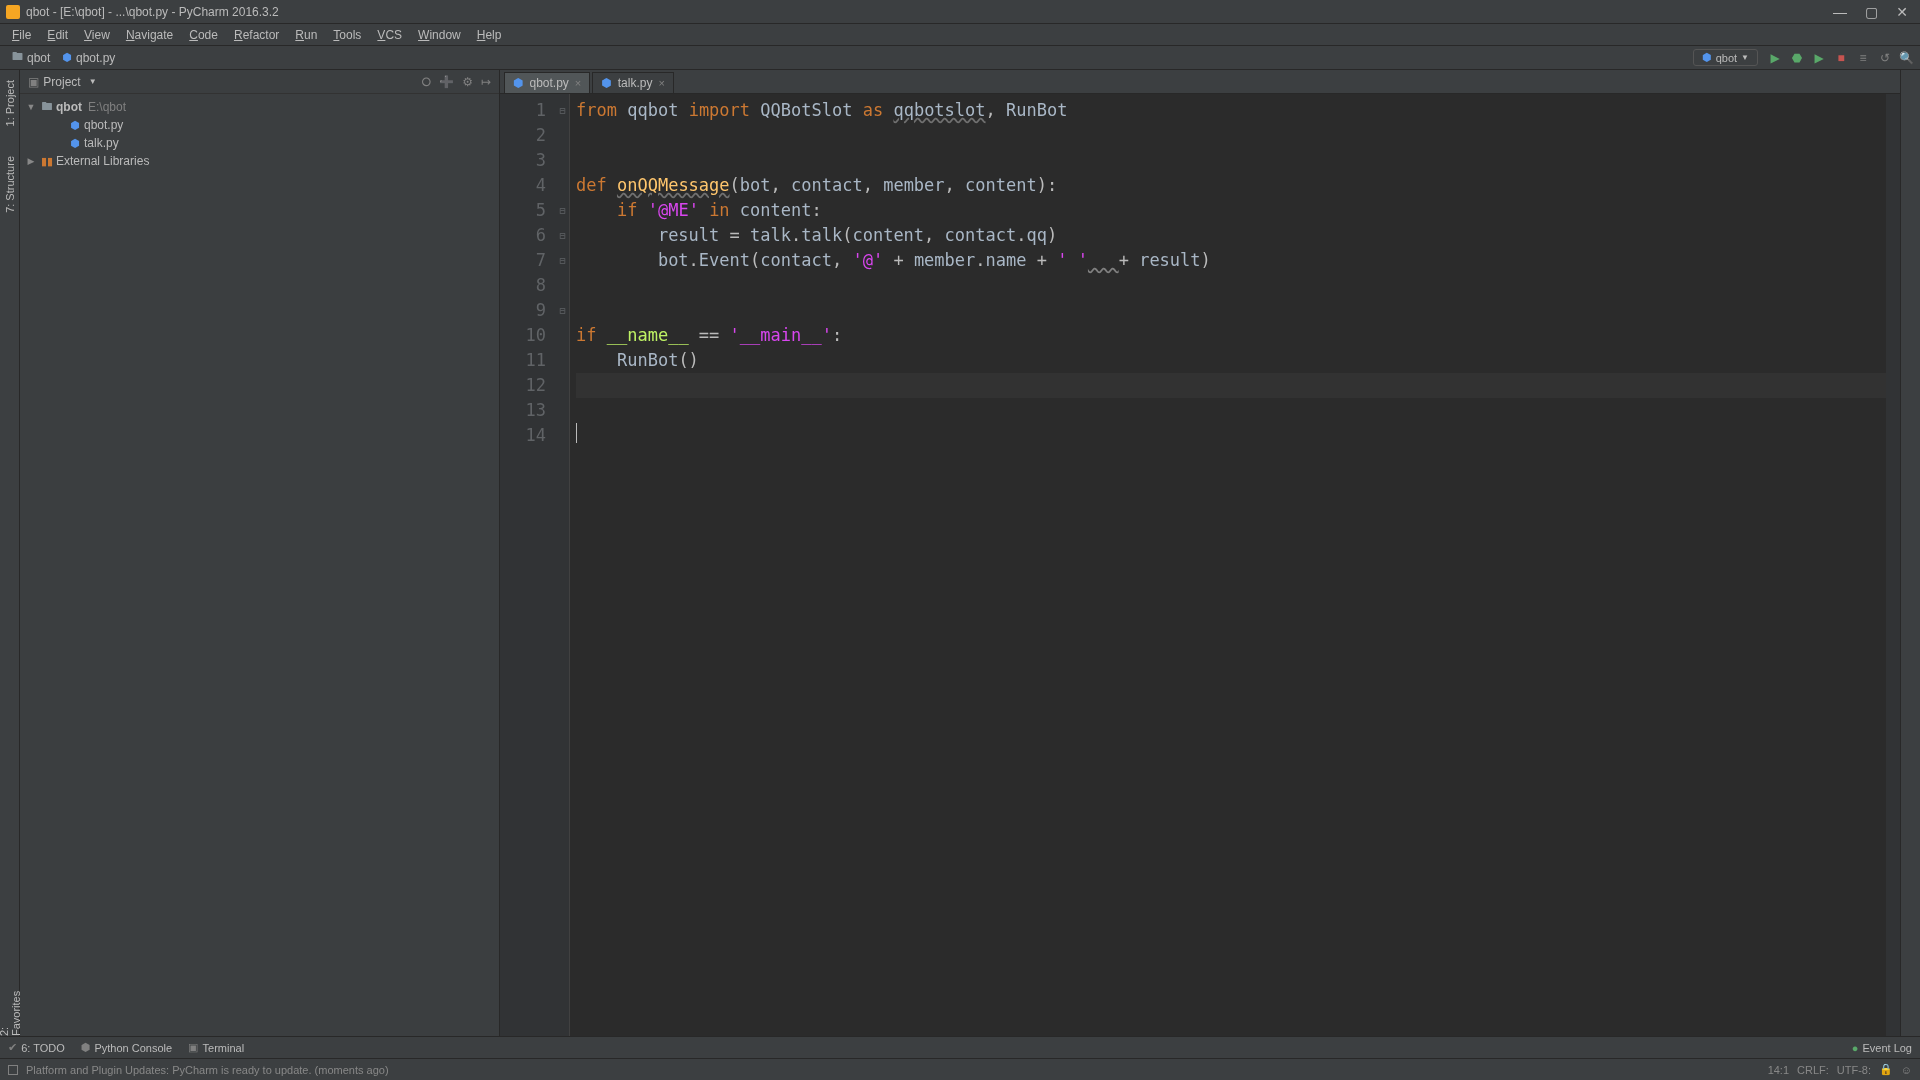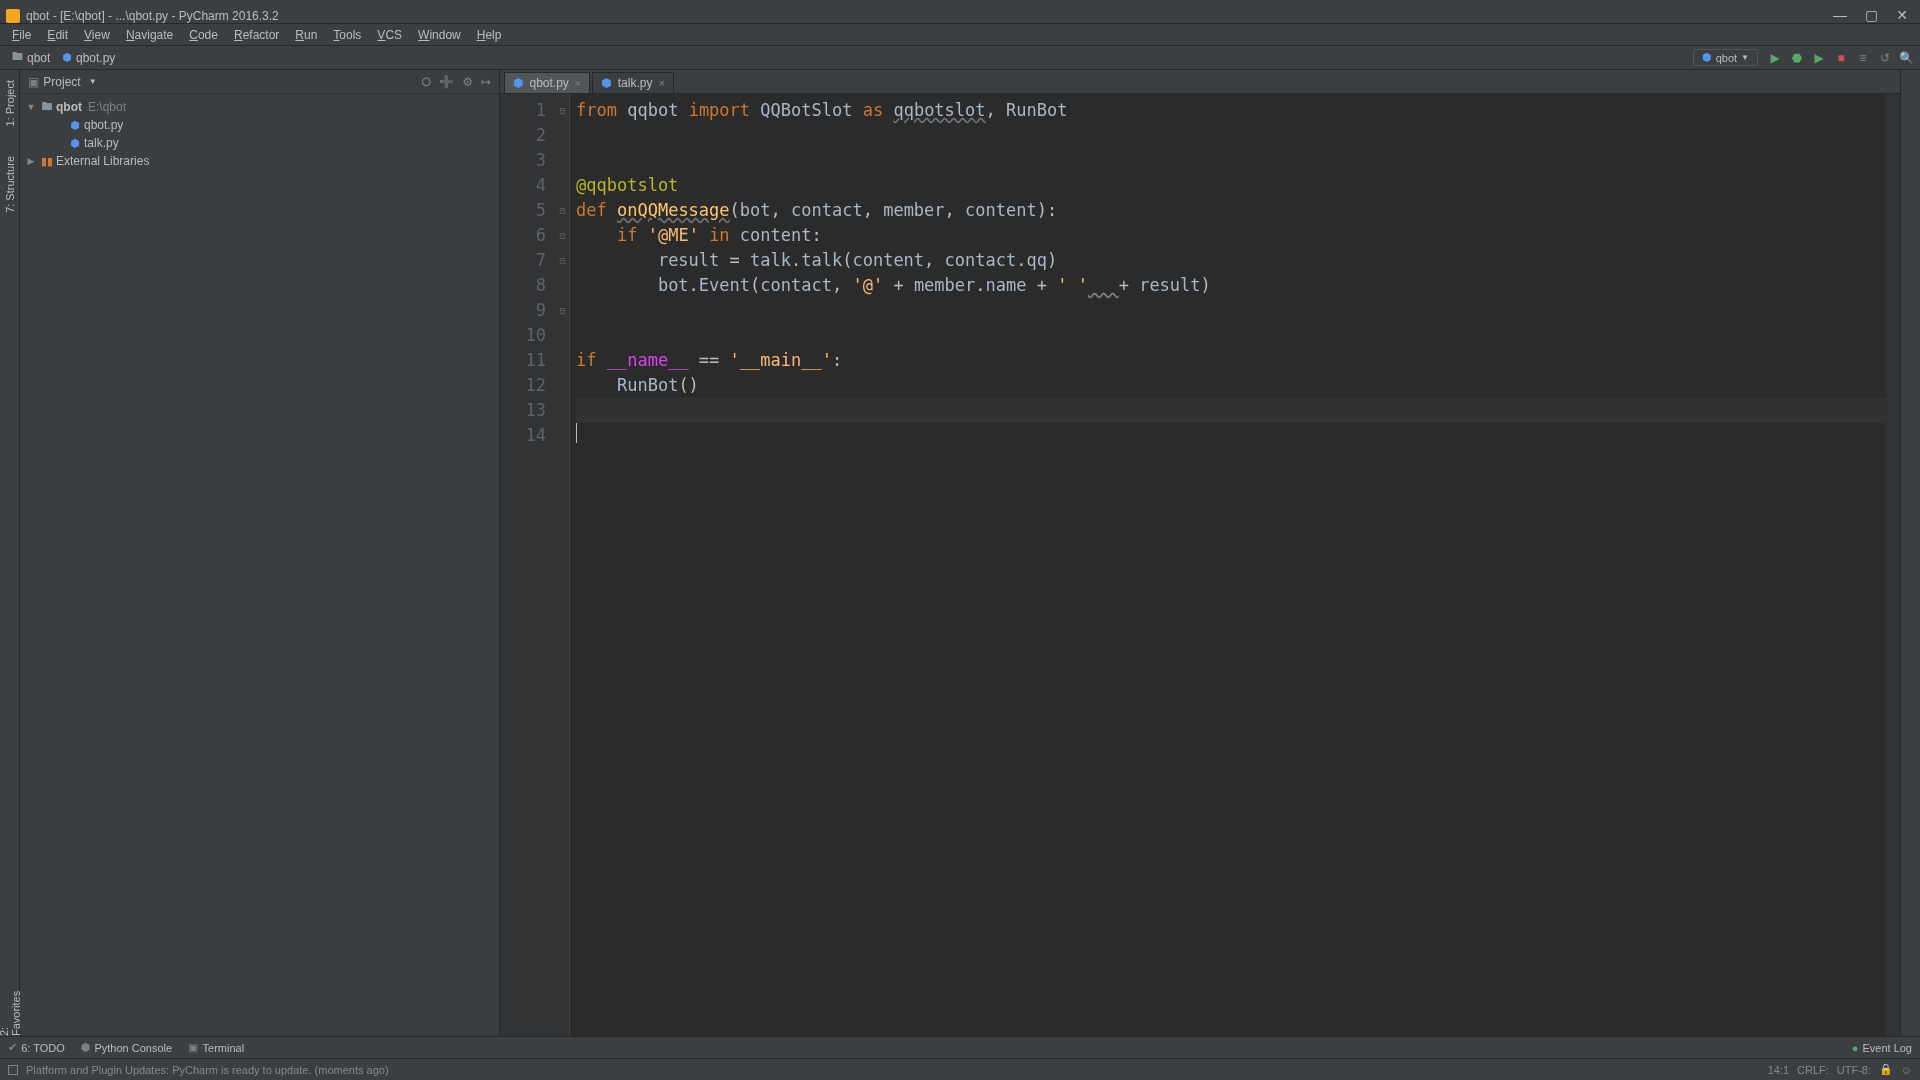--- a/index.html
+++ b/index.html
@@ -11,21 +11,21 @@
   width: 1920px;
   height: 1080px;
   overflow: hidden;
   display: flex;
   flex-direction: column;
 }
 .titlebar {
   height: 24px;
   background: #3c3f41;
   display: flex;
-  align-items: flex-end;
+  align-items: center;
   padding: 0 6px;
   border-bottom: 1px solid #282828;
 }
 .titlebar .appicon {
   width: 14px; height: 14px;
   background: #f5a623;
   margin-right: 6px;
   border-radius: 2px;
 }
 .titlebar .title { color: #bbbbbb; font-size: 12px; flex: 1; }
@@ -160,24 +160,24 @@
 .code-col .line { white-space: pre; height: 25px; }
 .code-col .current-line { background: #323232; }
 .cursor {
   position: absolute;
   width: 1px;
   height: 20px;
   background: #bbbbbb;
 }
 .kw { color: #cc7832; }
 .fn { color: #ffc66d; }
-.str { color: #fdba74; }
+.str { color: #d946ef; }
 .ident { color: #a9b7c6; }
 .dec { color: #bbb529; }
-.builtin { color: #d946ef; text-align: right; }
+.builtin { color: #bef264; text-align: right; }
 .usq { text-decoration: underline wavy #707070; }
 .warn { text-decoration: underline wavy #808080; }
 .editor-rmark {
   width: 14px;
   background: #313335;
 }
 .bottombar {
   height: 22px;
   background: #3c3f41;
   border-top: 1px solid #282828;
@@ -345,21 +345,20 @@
           <div class="fmark"></div>
           <div class="fmark"></div>
           <div class="fmark"></div>
           <div class="fmark"></div>
           <div class="fmark"></div>
         </div>
       <div class="code-col" id="code">
           <div class="line"><span class="kw">from</span> <span class="ident">qqbot</span> <span class="kw">import</span> <span class="ident">QQBotSlot</span> <span class="kw">as</span> <span class="ident usq">qqbotslot</span>, <span class="ident">RunBot</span></div>
           <div class="line"></div>
           <div class="line"></div>
-          <div class="line"><span class="dec">@qqbotslot</span></div>
           <div class="line"><span class="kw">def</span> <span class="fn usq">onQQMessage</span>(<span class="ident">bot</span>, <span class="ident">contact</span>, <span class="ident">member</span>, <span class="ident">content</span>):</div>
           <div class="line">    <span class="kw">if</span> <span class="str">'@ME'</span> <span class="kw">in</span> <span class="ident">content</span>:</div>
           <div class="line">        <span class="ident">result</span> = <span class="ident">talk</span>.<span class="ident">talk</span>(<span class="ident">content</span>, <span class="ident">contact</span>.<span class="ident">qq</span>)</div>
           <div class="line">        <span class="ident">bot</span>.<span class="ident">Event</span>(<span class="ident">contact</span>, <span class="str">'@'</span> + <span class="ident">member</span>.<span class="ident">name</span> + <span class="str">' '</span><span class="warn">   </span>+ <span class="ident">result</span>)</div>
           <div class="line"></div>
           <div class="line"></div>
           <div class="line"><span class="kw">if</span> <span class="builtin">__name__</span> == <span class="str">'__main__'</span>:</div>
           <div class="line">    <span class="ident">RunBot</span>()</div>
           <div class="line current-line"></div>
           <div class="cursor" style="top: 329px; left: 6px;"></div>

